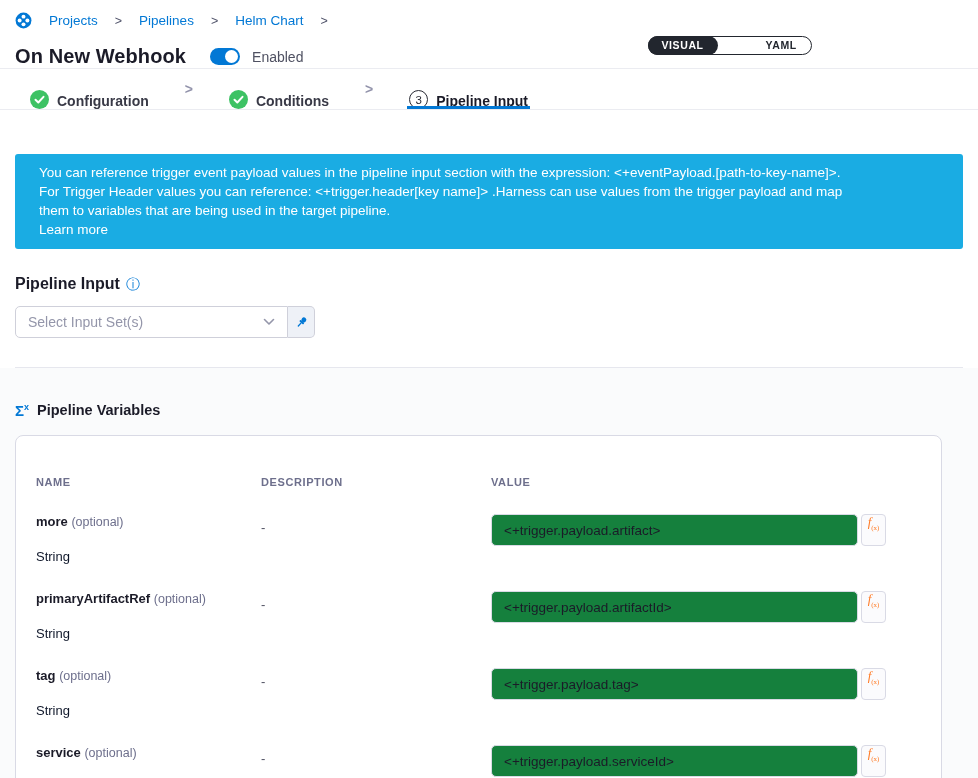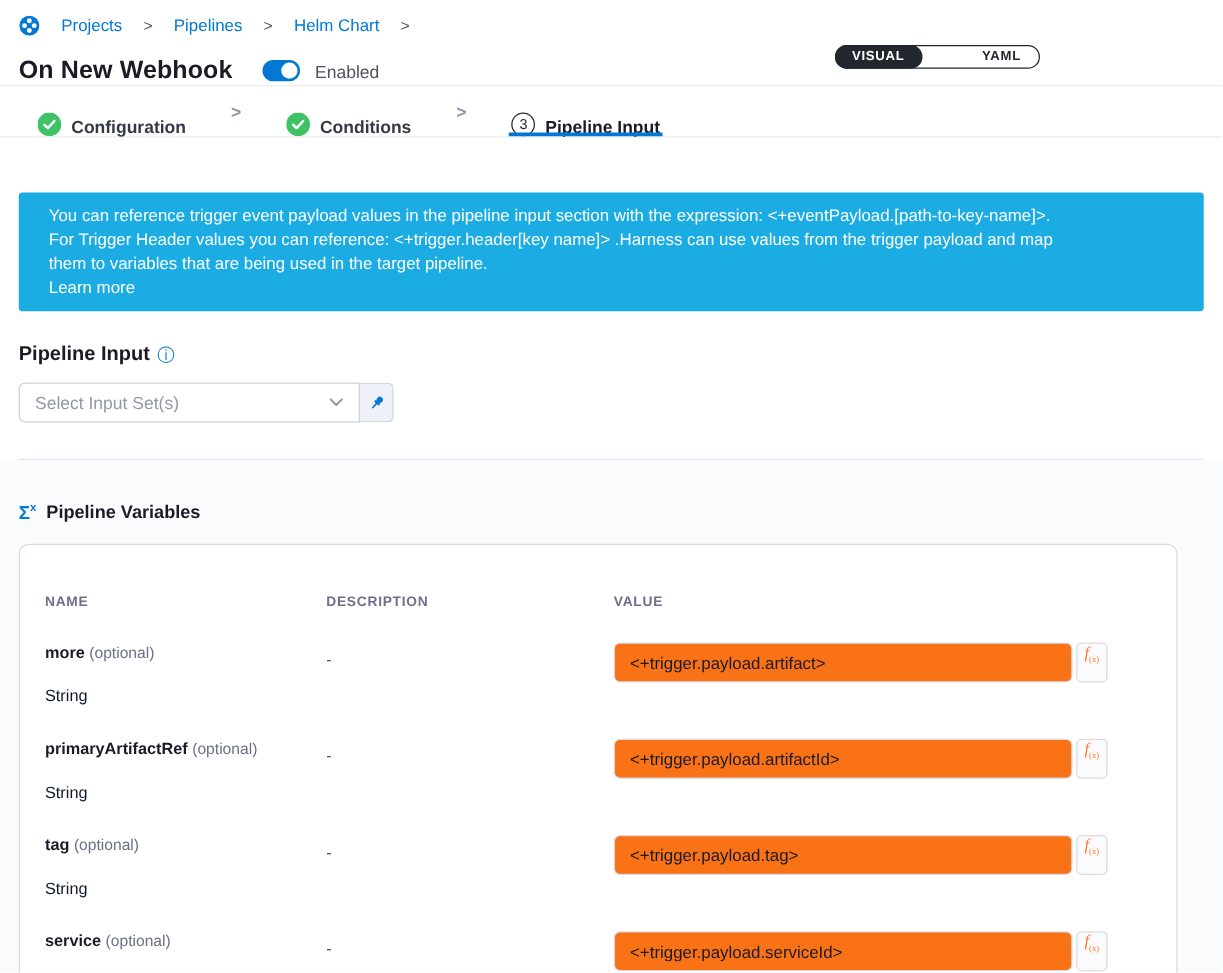--- a/index.html
+++ b/index.html
@@ -16,21 +16,21 @@
   
   .header { padding: 12px 15px 0 15px; height: 87px; border-bottom: 1px solid #ebecf1; position: relative; }
   .breadcrumb { display: flex; align-items: center; gap: 17px; font-size: 13.5px; }
   .breadcrumb a { color: #0278d5; text-decoration: none; cursor: pointer; }
   .crumb-sep { color: #50536a; font-size: 12.5px; }
   .title-row { display: flex; align-items: center; margin-top: 16px; }
   .page-title { font-size: 20px; font-weight: 700; color: #1b1b28; letter-spacing: 0.1px; }
   .toggle { width: 30px; height: 17px; background: #0278d5; border-radius: 9px; position: relative; margin-left: 24px; cursor: pointer; }
   .toggle .knob { position: absolute; top: 2px; right: 2px; width: 13px; height: 13px; background: #fff; border-radius: 50%; }
   .toggle-label { margin-left: 12px; font-size: 14px; color: #4f5162; }
-  .view-toggle { position: absolute; top: 36px; left: 668px; display: inline-flex; align-items: center; border: 1.5px solid #22262e; border-radius: 999px; height: 19px; background: #fff; }
+  .view-toggle { position: absolute; top: 36px; left: 648px; display: inline-flex; align-items: center; border: 1.5px solid #22262e; border-radius: 999px; height: 19px; background: #fff; }
   .view-seg { font-size: 10.5px; font-weight: 700; letter-spacing: 0.6px; padding: 0 14px; height: 19px; line-height: 18px; border-radius: 999px; cursor: pointer; }
   .view-seg.active { background: #22262e; color: #ffffff; margin: -1.5px 0 -1.5px -1.5px; height: 19px; line-height: 19px; }
   .view-seg.inactive { color: #22262e; padding-left: 48px; }
 
   
   .tabbar { height: 41px; border-bottom: 1px solid #ebecf1; display: flex; align-items: stretch; padding-left: 30px; background: #fff; flex-shrink: 0; }
   .tab { display: flex; align-items: flex-end; gap: 8px; position: relative; cursor: pointer; }
   .tab-label { font-size: 14px; font-weight: 600; color: #383946; }
   .tab.active .tab-label { font-weight: 700; color: #1b1b28; }
   .tab.active::after { content: ""; position: absolute; left: -2px; right: -2px; bottom: 0; height: 3px; background: #0278d5; }
@@ -65,21 +65,21 @@
   .col-desc { width: 230px; }
   .col-value { width: 395px; }
   .trow { display: flex; margin-bottom: 26px; align-items: flex-start; }
   .trow:last-child { margin-bottom: 0; }
   .var-name-line { font-size: 13px; color: #1b1b28; line-height: 16px; }
   .var-name { font-weight: 700; }
   .var-optional { font-weight: 400; color: #6d6f8c; font-size: 12.5px; }
   .var-type { font-size: 13px; color: #0f172a; margin-top: 19px; line-height: 16px; }
   .var-desc { font-size: 13px; color: #4f5162; padding-top: 6px; }
   .value-cell { display: flex; align-items: center; }
-  .value-input { width: 368px; height: 32px; border: 1px solid #d9dae5; border-radius: 5px; padding: 0 12px; font-size: 13.5px; font-family: "Liberation Sans", sans-serif; color: #1b1b28; background: #f97316; outline: none; }
+  .value-input { width: 368px; height: 32px; border: 1px solid #d9dae5; border-radius: 5px; padding: 0 12px; font-size: 13.5px; font-family: "Liberation Sans", sans-serif; color: #1b1b28; background: #15803d; outline: none; }
   .fx-btn { width: 25px; height: 32px; margin-left: 3px; background: #fbfbfd; border: 1px solid #d9dae5; border-radius: 4px; color: #ff7b26; font-size: 13px; line-height: 1; display: flex; align-items: flex-start; justify-content: center; padding-top: 0; cursor: pointer; font-family: "Liberation Serif", serif; font-style: italic; }
   .fx-btn sub { font-size: 7px; font-style: normal; }
 
   svg { display: block; }
 </style>
 </head>
 <body>
 
 <div class="header">
   <div class="breadcrumb">

